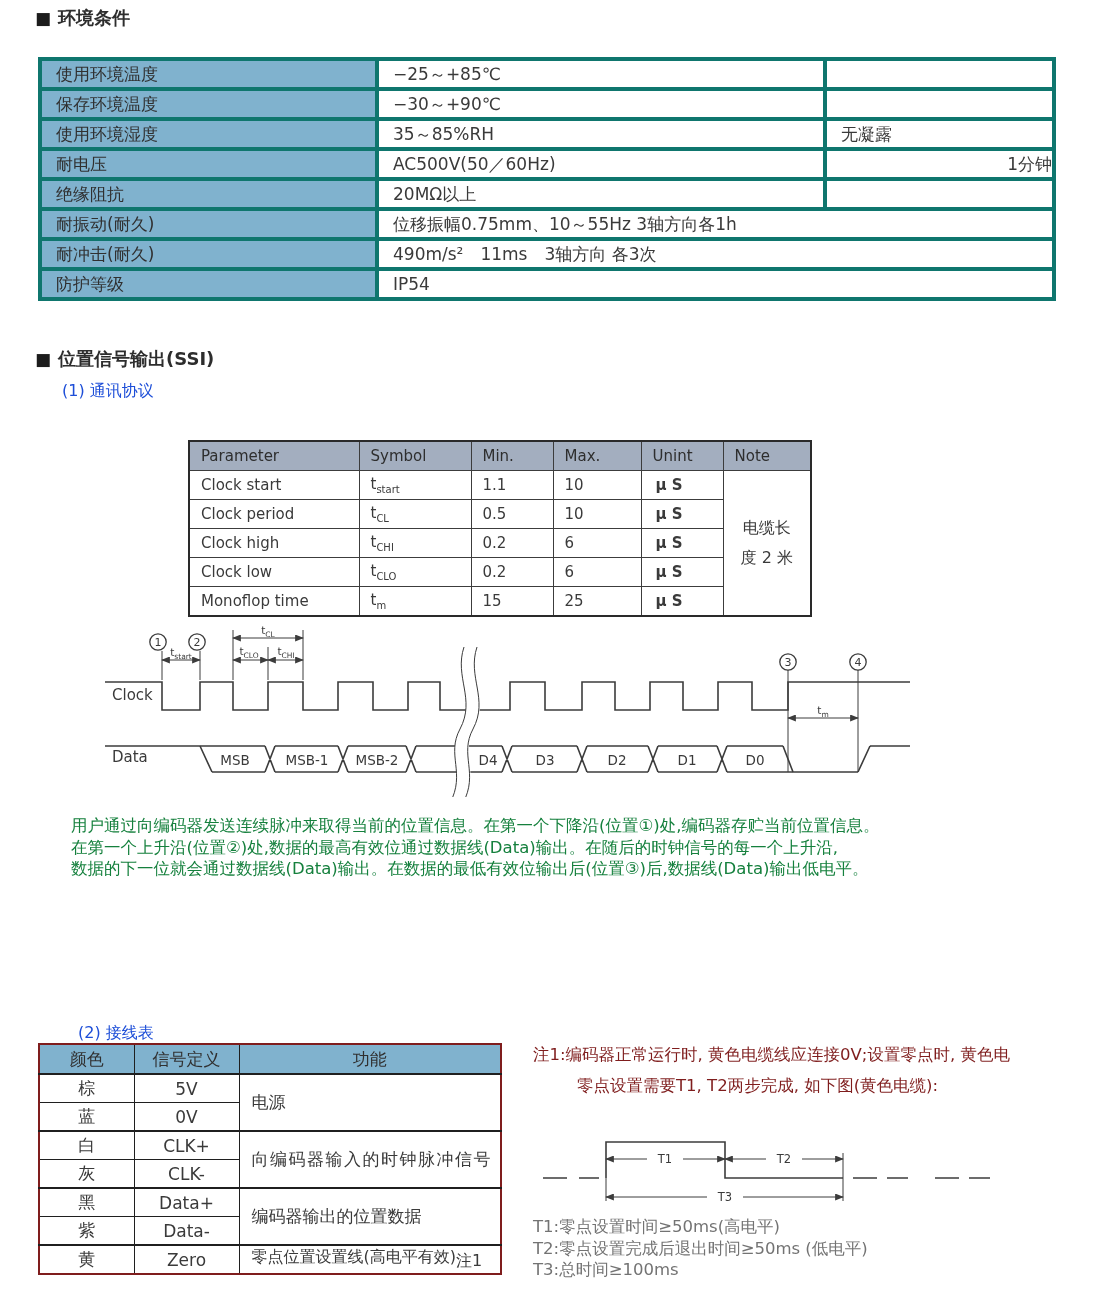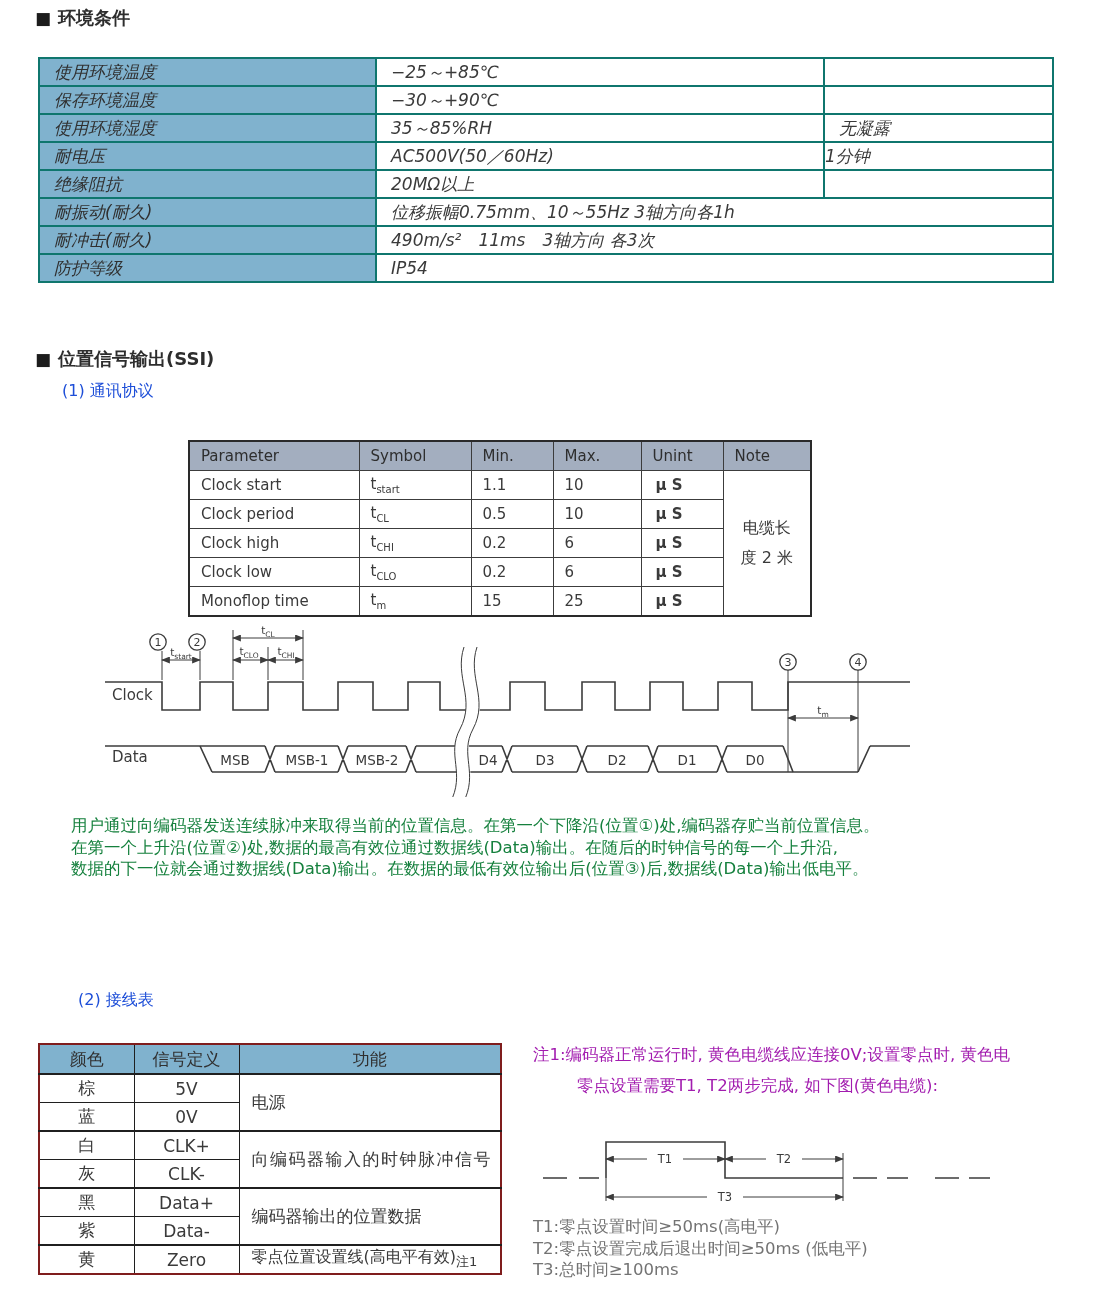--- a/index.html
+++ b/index.html
@@ -5,47 +5,47 @@
   html,body{margin:0;padding:0;background:#fff;}
   .page{position:relative;width:1096px;height:1301px;background:#fff;overflow:hidden;
         font-family:"DejaVu Sans",sans-serif;color:#3a3a3a;}
   .sec-title{position:absolute;font-size:18px;font-weight:bold;color:#2d2d2d;display:flex;align-items:center;gap:7px;}
   .bullet{font-size:17px;line-height:1;color:#1c1c1c;}
   .subhead{position:absolute;font-size:16px;color:#1d4ed8;}
 
   table{border-collapse:collapse;table-layout:fixed;}
   
   .env{position:absolute;left:38px;top:57px;}
-  .env td{border:2px solid #0f766e;height:26px;font-size:17px;padding:0 6px 0 14px;
-          overflow:hidden;white-space:nowrap;font-style:italic;}
+  .env td{border:4px solid #0f766e;height:26px;font-size:17px;padding:0 6px 0 14px;
+          overflow:hidden;white-space:nowrap;}
   .env td.h{background:var(--header-blue);color:#303030;}
-  .env td.c{text-align:left;padding:0;}
+  .env td.c{text-align:right;padding:0;}
 
   
   .proto{position:absolute;left:188px;top:440px;border:2px solid #2a2a2a;padding-left:45px;}
   .proto th,.proto td{border:1px solid #3c3c3c;height:28px;font-size:15px;font-weight:normal;
           text-align:left;padding:0 4px 0 11px;white-space:nowrap;overflow:hidden;}
   .proto th{background:var(--protocol-header);color:#2e2e2e;}
   .proto td sub{font-size:10px;}
   .proto td.unit{font-weight:600;padding-left:14px;}
   .proto td.note{font-size:16px;text-align:center;padding:0 12px;white-space:normal;line-height:1.9;color:#3a3a3a;}
 
   
   .wire{position:absolute;left:38px;top:1043px;border:2px solid #7f1d1d;}
   .wire th,.wire td{border:1px solid #1f1f1f;height:27px;font-size:17px;font-weight:normal;
           text-align:center;padding:0;overflow:hidden;}
   .wire th{background:var(--header-blue);color:#303030;height:28px;}
   .wire tr.g td{border-top:2px solid #1f1f1f;}
   .wire td.fn{text-align:left;padding-left:12px;}
   .wire td.fn.sp{letter-spacing:1.5px;margin-left:42px;}
   .wire td.fn.zero{font-size:16px;}
-  .wire td.fn sub{font-size:13px;}
+  .wire td.fn sub{font-size:16px;}
 
   .para{position:absolute;left:71px;top:815px;width:1010px;font-size:16.5px;line-height:21.5px;color:#15803d;}
-  .note1{position:absolute;left:533px;top:1044px;width:560px;font-size:16.5px;line-height:22px;color:#a21caf;}
+  .note1{position:absolute;left:533px;top:1044px;width:560px;font-size:16.5px;line-height:22px;color:#7f1d1d;}
   .note1 .ind{padding-left:44px;}
   .note1 .gap{margin-top:9px;}
   .tdesc{position:absolute;left:533px;top:1216px;font-size:16.5px;line-height:21.5px;color:#737373;}
 
   svg{position:absolute;font-family:inherit;}
   svg text{fill:#3a3a3a;}
   .wave{fill:none;stroke:#3c3c3c;stroke-width:1.6px;}
   .thin{fill:none;stroke:#3c3c3c;stroke-width:1px;}
   .dimline{fill:none;stroke:#3c3c3c;stroke-width:1px;}
   .siglabel{font-size:15px;}
@@ -254,21 +254,21 @@
       <text class="dim" x="723" y="89"><tspan>t</tspan><tspan class="sub" dy="2.5">m</tspan></text>
     </g>
   </svg>
 
   <div class="para">
     <div>用户通过向编码器发送连续脉冲来取得当前的位置信息。在第一个下降沿(位置①)处,编码器存贮当前位置信息。</div>
     <div>在第一个上升沿(位置②)处,数据的最高有效位通过数据线(Data)输出。在随后的时钟信号的每一个上升沿,</div>
     <div>数据的下一位就会通过数据线(Data)输出。在数据的最低有效位输出后(位置③)后,数据线(Data)输出低电平。</div>
   </div>
 
-  <div class="subhead" style="left:78px;top:990px;">(2) 接线表</div>
+  <div class="subhead" style="left:78px;top:1023px;">(2) 接线表</div>
 
   <table class="wire">
     <colgroup>
         <col style="width:95px">
         <col style="width:105px">
         <col style="width:262px">
       </colgroup>
     <tbody>
       <tr>
         <th>颜色</th>

